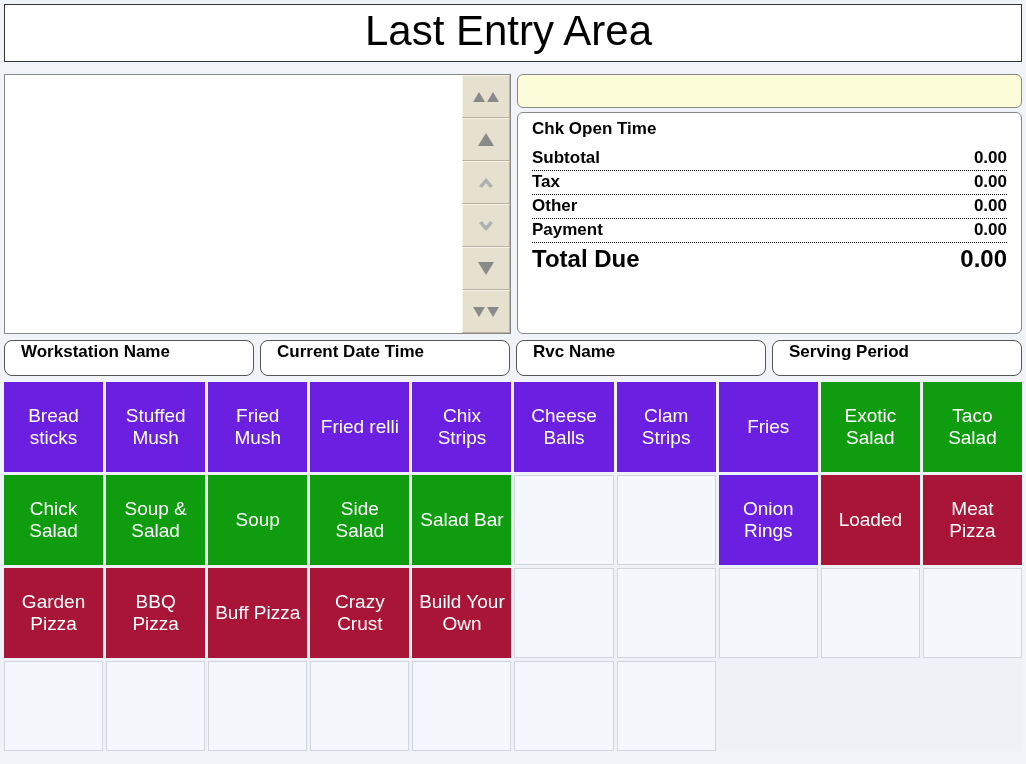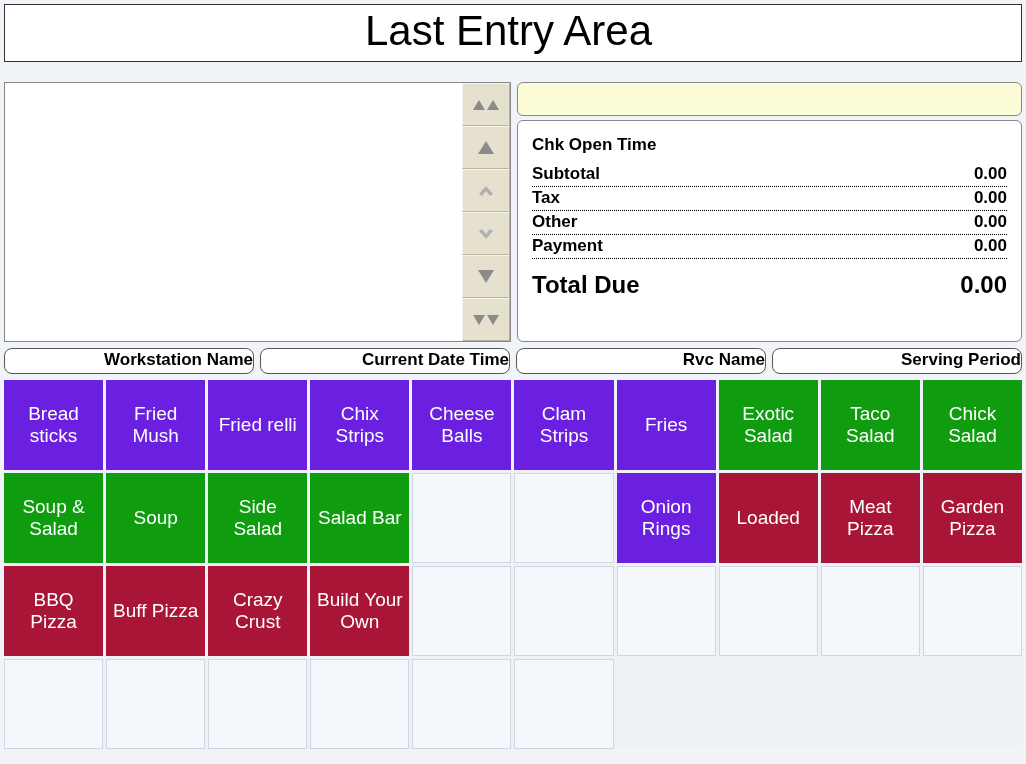--- a/index.html
+++ b/index.html
@@ -11,21 +11,21 @@
     overflow: hidden;
     padding: 4px;
   }
   .header-bar {
     border: 1px solid #333;
     background: #fff;
     text-align: center;
     font-size: 42px;
     font-weight: 400;
     padding: 2px 9px 6px 0;
-    margin-bottom: 20px;
+    margin-bottom: 12px;
   }
   .mid-row {
     display: flex;
     gap: 6px;
     height: 260px;
   }
   .left-panel {
     flex: 1;
     display: flex;
     border: 1px solid #888;
@@ -69,21 +69,20 @@
   .check-panel {
     flex: 1;
     background: #fff;
     border: 1px solid #888;
     border-radius: 6px;
     padding: 6px 14px;
     font-size: 17px;
   }
   .check-head {
     font-weight: 700;
-    margin-top: 8px;
   }
   .check-sub {
     font-size: 11px;
     font-weight: 700;
     margin-top: 2px;
   }
   .check-lines {
     margin-top: 8px;
   }
   .check-line {
@@ -92,38 +91,38 @@
     font-weight: 700;
     border-bottom: 1px dotted #000;
     line-height: 1.35;
     gap: 24px;
   }
   .check-total {
     display: flex;
     justify-content: space-between;
     font-weight: 700;
     font-size: 24px;
-    margin-top: 12px;
+    margin-top: 2px;
   }
   .status-row {
     display: flex;
     gap: 6px;
     margin-top: 6px;
     margin-bottom: 6px;
   }
   .status-box {
     flex: 1;
     background: #fff;
     border: 1px solid #555;
     border-radius: 8px;
-    text-align: right;
+    text-align: left;
     font-weight: 700;
     font-size: 17px;
-    padding: 1px 0 0 8px;
-    height: 26px;
+    padding: 1px 0 0 16px;
+    height: 36px;
     overflow: hidden;
   }
   .grid {
     display: grid;
     grid-template-columns: repeat(10, 1fr);
     grid-template-rows: repeat(4, 90px);
     gap: 3px;
     background: #eef2f6;
   }
   .cell {
@@ -237,20 +236,21 @@
   <div class="status-box">
     <span>Rvc Name</span>
   </div>
   <div class="status-box">
     <span>Serving Period</span>
   </div>
 </div>
 
 <div class="grid" id="menu-grid">
     <div class="item-btn c-purple">Bread sticks</div>
+    <div class="item-btn c-purple">Stuffed Mush</div>
     <div class="item-btn c-purple">Fried Mush</div>
     <div class="item-btn c-purple">Fried relli</div>
     <div class="item-btn c-purple">Chix Strips</div>
     <div class="item-btn c-purple">Cheese Balls</div>
     <div class="item-btn c-purple">Clam Strips</div>
     <div class="item-btn c-purple">Fries</div>
     <div class="item-btn c-green">Exotic Salad</div>
     <div class="item-btn c-green">Taco Salad</div>
     <div class="item-btn c-green">Chick Salad</div>
     <div class="item-btn c-green">Soup &amp; Salad</div>

